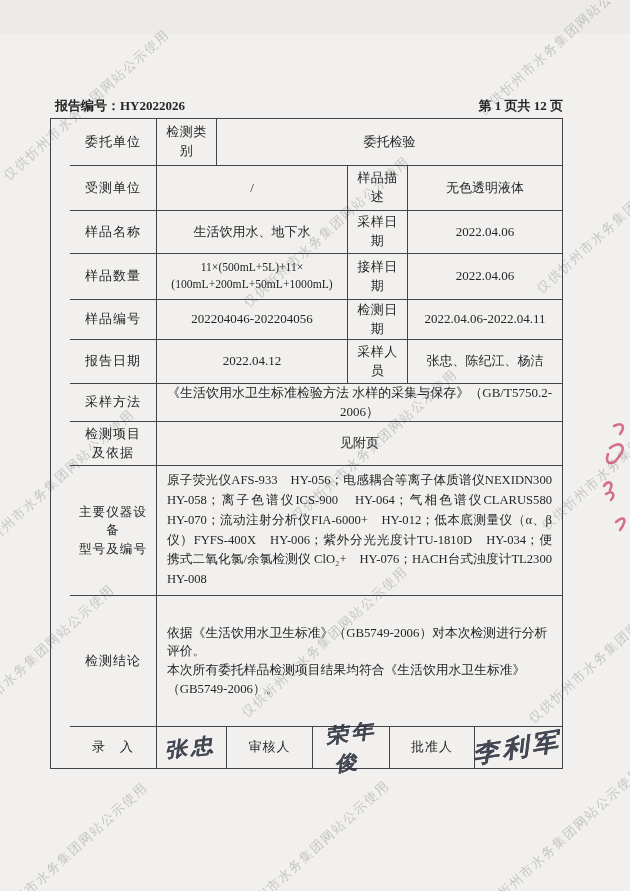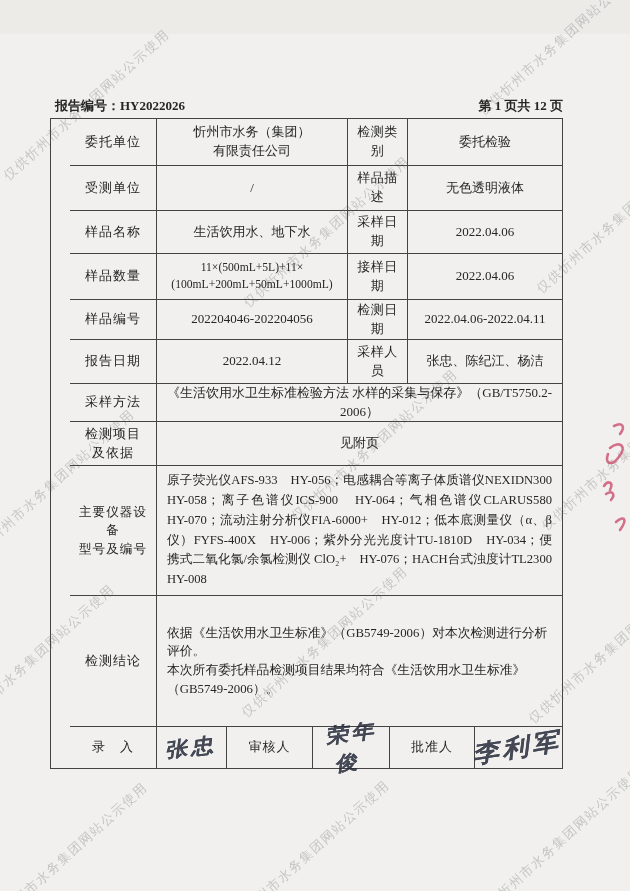--- a/index.html
+++ b/index.html
@@ -111,22 +111,20 @@
 
   <div class="meta">
     <div><span>报告编号：</span><span>HY2022026</span></div>
     <div>第 1 页共 12 页</div>
   </div>
 
   <div class="tbl">
 
     <div class="row" style="height:47px">
       <div class="cell lab c1">委托单位</div>
-      <div class="cell c2">忻州市水务（集团）
-有限责任公司</div>
       <div class="cell lab c3">检测类别</div>
       <div class="cell c4">委托检验</div>
     </div>
 
     <div class="row" style="height:45px">
       <div class="cell lab c1">受测单位</div>
       <div class="cell c2">/</div>
       <div class="cell lab c3">样品描述</div>
       <div class="cell c4">无色透明液体</div>
     </div>

